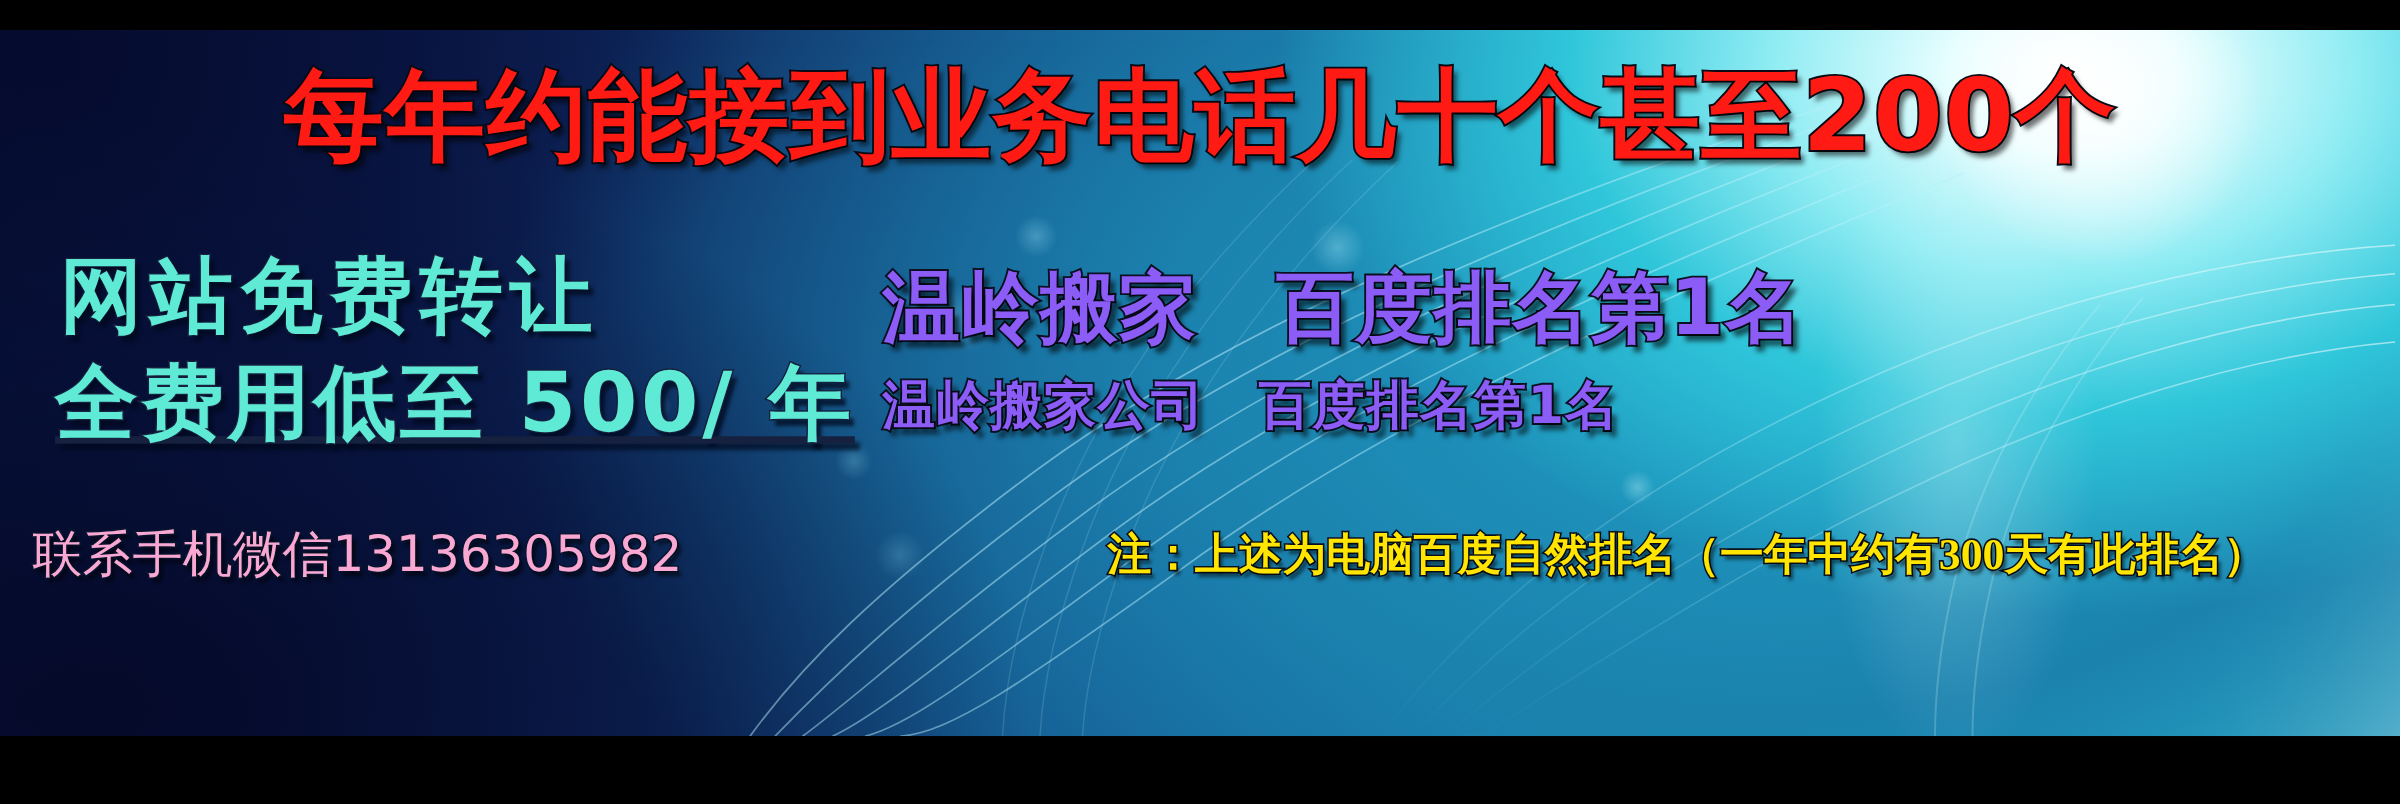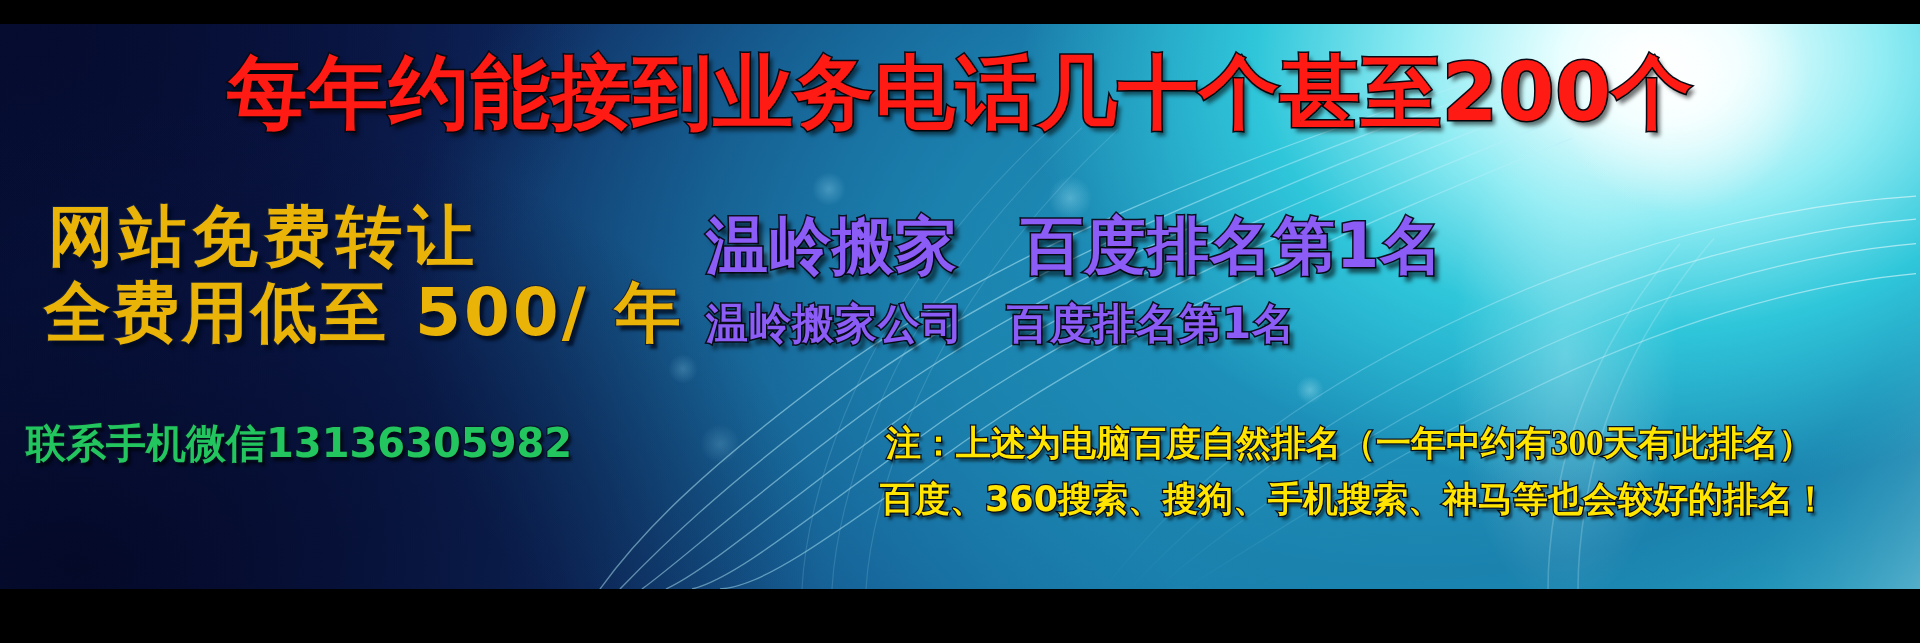--- a/index.html
+++ b/index.html
@@ -55,45 +55,45 @@
     color: #ff1a14;
     white-space: nowrap;
     -webkit-text-stroke: 3px #080b16;
     paint-order: stroke fill;
     text-shadow: 4px 5px 4px rgba(0,0,0,.55);
   }
 
   .left-line {
     position: absolute;
     font-weight: 700;
-    color: #eab308;
+    color: #5eead4;
     white-space: nowrap;
     -webkit-text-stroke: 2px #16213f;
     paint-order: stroke fill;
     text-shadow: 4px 5px 3px rgba(0,10,30,.75);
   }
   #left-1 { left: 48px;  top: 168px; font-size: 66px; letter-spacing: 6px; }
-  #left-2 { left: 44px;  top: 244px; font-size: 66px; letter-spacing: 3px; }
+  #left-2 { left: 44px;  top: 254px; font-size: 66px; letter-spacing: 3px; text-decoration: underline; }
 
   .right-line {
     position: absolute;
     font-weight: 700;
     color: #8b5cf6;
     white-space: nowrap;
     -webkit-text-stroke: 3px #0c1020;
     paint-order: stroke fill;
     text-shadow: 5px 6px 4px rgba(0,0,0,.6);
   }
   #right-1 { left: 706px; top: 180px; font-size: 62px; letter-spacing: 1px; }
   #right-2 { left: 706px; top: 272px; font-size: 42px; letter-spacing: 1px; }
 
   .contact-line {
     position: absolute;
-    font-weight: 700;
-    color: #22c55e;
+    font-weight: 400;
+    color: #f9a8d4;
     white-space: nowrap;
     -webkit-text-stroke: 2.5px #0a1530;
     paint-order: stroke fill;
     text-shadow: 3px 4px 3px rgba(0,0,0,.6);
   }
   #contact-1 { left: 26px; top: 392px; font-size: 40px; }
   #contact-2 { left: 22px; top: 452px; font-size: 40px; }
 
   .note-line {
     position: absolute;
@@ -174,15 +174,14 @@
 
   <div class="left-line" id="left-1">网站免费转让</div>
   <div class="left-line" id="left-2">全费用低至 500/ 年</div>
 
   <div class="right-line" id="right-1">温岭搬家　百度排名第1名</div>
   <div class="right-line" id="right-2">温岭搬家公司　百度排名第1名</div>
 
   <div class="contact-line" id="contact-1">联系手机微信13136305982</div>
 
   <div class="note-line" id="note-1">注：上述为电脑百度自然排名（一年中约有300天有此排名）</div>
-  <div class="note-line" id="note-2">百度、360搜索、搜狗、手机搜索、神马等也会较好的排名！</div>
 
 </div>
 
 </body></html>

